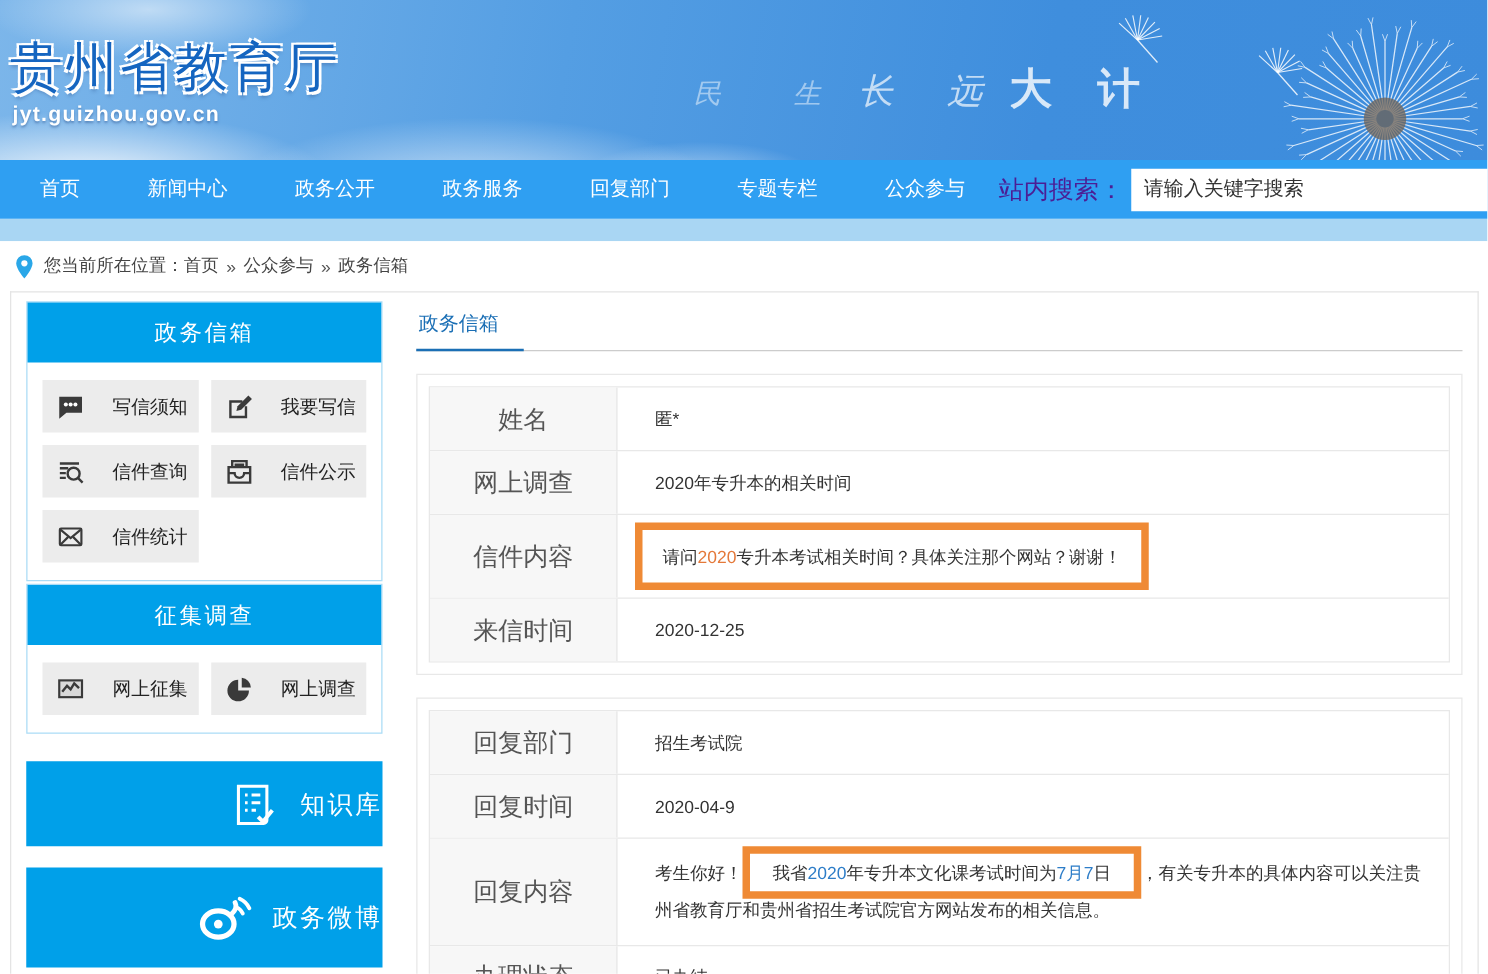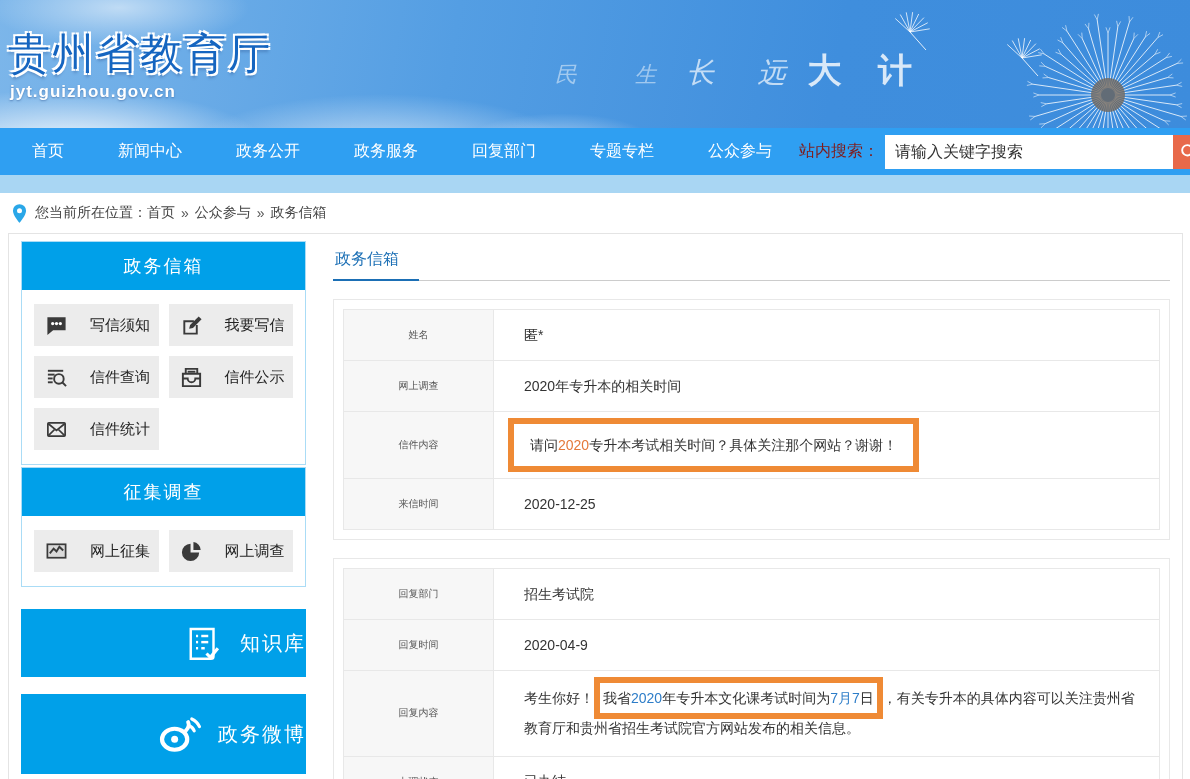--- a/index.html
+++ b/index.html
@@ -25,21 +25,21 @@
   .slogan .s1 { font-size:22px; opacity:.6; letter-spacing:26px; font-style:italic; }
   .slogan .s2 { font-size:28px; opacity:.85; letter-spacing:18px; font-style:italic; }
   .slogan .s3 { font-size:34px; font-weight:bold; letter-spacing:14px; }
   .dandelion { position:absolute; right:0; top:0; }
 
   
   .nav { height:47px; background:#2f9ff2; display:flex; align-items:center; position:relative; }
   .nav-item { color:#fff; font-size:16px; margin:0 27px; cursor:pointer; white-space:nowrap; }
   .nav-item:first-child { margin-left:32px; }
   .search-group { margin-left:auto; display:flex; align-items:center; }
-  .search-label { color:#7f1d1d; font-size:16px; margin-right:6px; white-space:nowrap; }
+  .search-label { color:#4c1d95; font-size:20px; margin-right:6px; white-space:nowrap; }
   .search-input { width:288px; height:34px; border:none; outline:none; padding:0 10px;
     font-size:16px; color:#333; font-family:inherit; }
   .search-input::placeholder { color:#333; opacity:1; }
   .search-btn { width:30px; height:34px; background:#e8694a; border:none; display:flex;
     align-items:center; justify-content:center; cursor:pointer; }
   .substrip { height:18px; background:#a9d6f3; }
 
   
   .breadcrumb { height:40px; display:flex; align-items:center; padding-left:12px;
     font-size:14px; color:#444; background:#fff; }
@@ -67,27 +67,27 @@
   
   .main { flex:1; padding:7px 12px 0 24px; min-width:0; }
   .tabbar { border-bottom:1px solid #ccc; }
   .tab { display:inline-block; color:#1b6fb5; font-size:16px; padding:8px 20px 9px 2px;
     border-bottom:2px solid #1b6fb5; margin-bottom:-1px; cursor:pointer; }
   .tbl-wrap { border:1px solid #e8e8e8; padding:9px; margin-top:18px; }
   .tbl { border:1px solid #e8e8e8; }
   .row { display:flex; border-bottom:1px solid #e8e8e8; }
   .row:last-child { border-bottom:none; }
   .cell-label { width:150px; flex-shrink:0; background:#f7f7f7; border-right:1px solid #e8e8e8;
-    display:flex; align-items:center; justify-content:center; color:#555; font-size:10px; }
+    display:flex; align-items:center; justify-content:center; color:#555; font-size:20px; }
   .cell-value { flex:1; display:flex; align-items:center; min-height:50px;
     padding:6px 16px 6px 30px; color:#333; font-size:14px; line-height:1.6; }
   .cell-value.rich { display:block; padding-top:12px; padding-bottom:12px; line-height:2.15; }
   .annotation-box { display:inline-block; border:6px solid #ef8a35; padding:10px 16px;
     background:#fff; }
-  .annotation-inline { border:6px solid #ef8a35; padding:7px 3px; }
+  .annotation-inline { border:6px solid #ef8a35; padding:7px 18px; }
   .c-orange { color:#e4793a; }
   .c-blue { color:#2d7dc8; }
 </style>
 </head>
 <body>
 
 <div class="banner">
   <svg id="dandelion" class="dandelion" width="320" height="128" viewBox="0 0 320 128">
       <line x1="245" y1="95" x2="300" y2="95" stroke="#fff" stroke-width="1" opacity="0.8"></line>
       <line x1="300" y1="95" x2="305.63623627708427" y2="92.9426131552673" stroke="#fff" stroke-width="0.8" opacity="0.7"></line>

